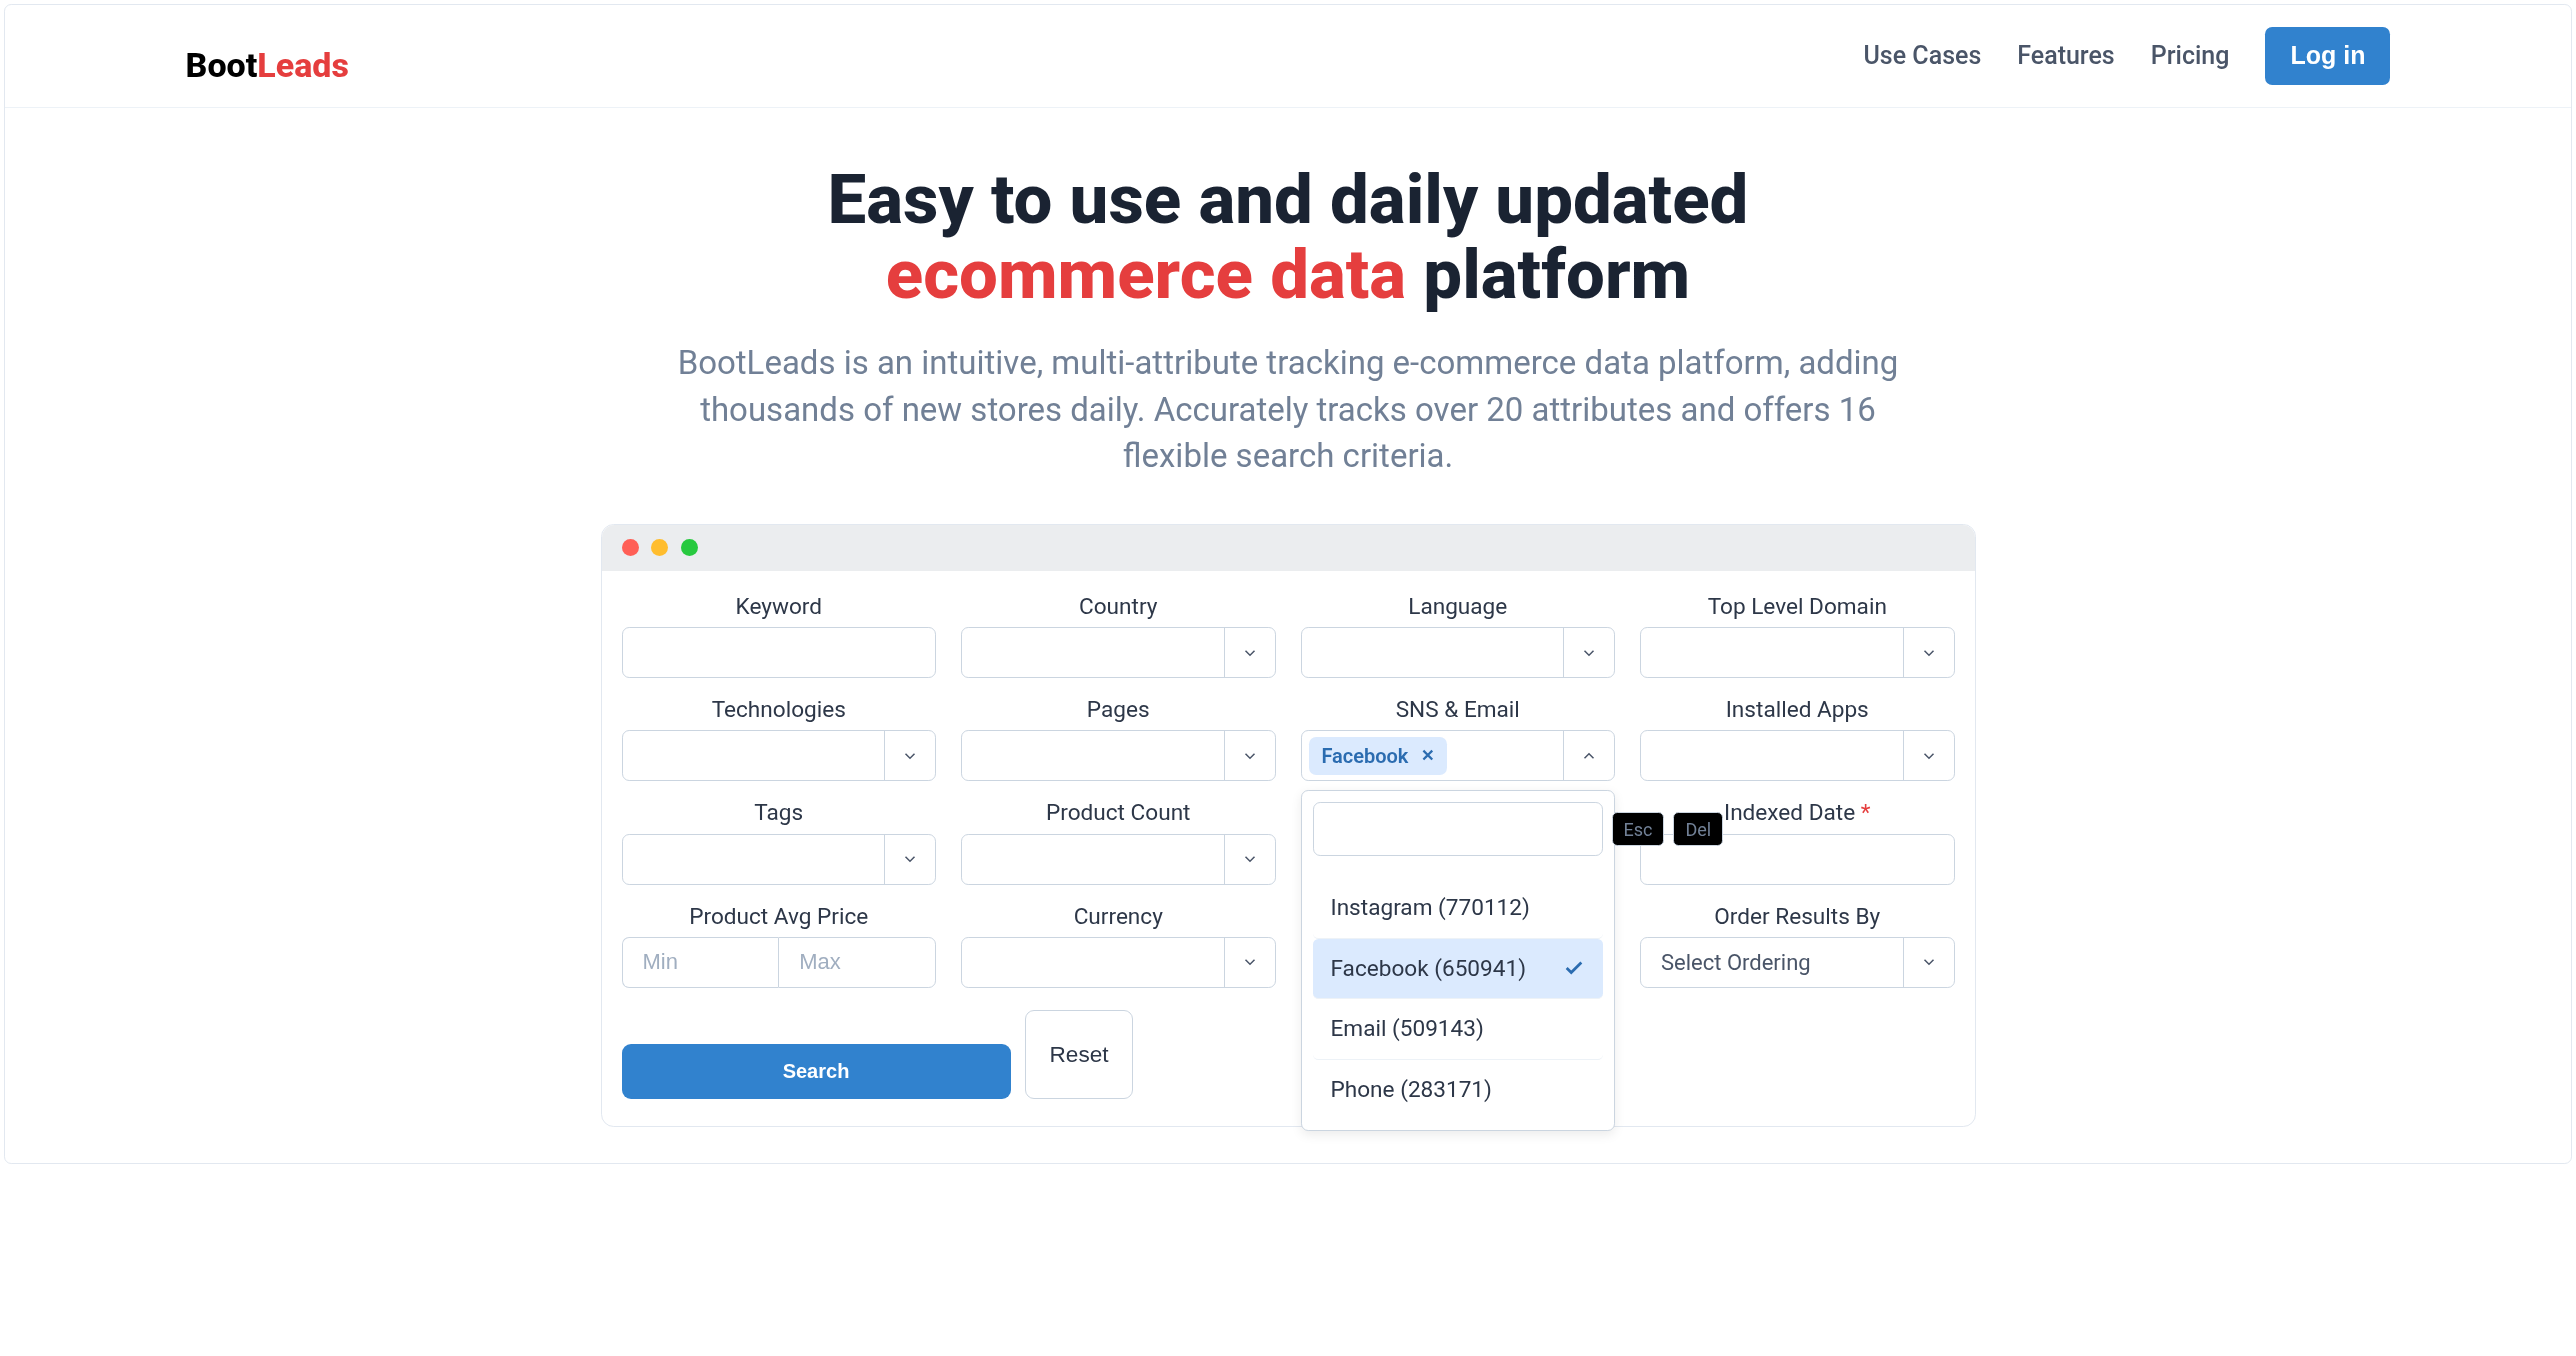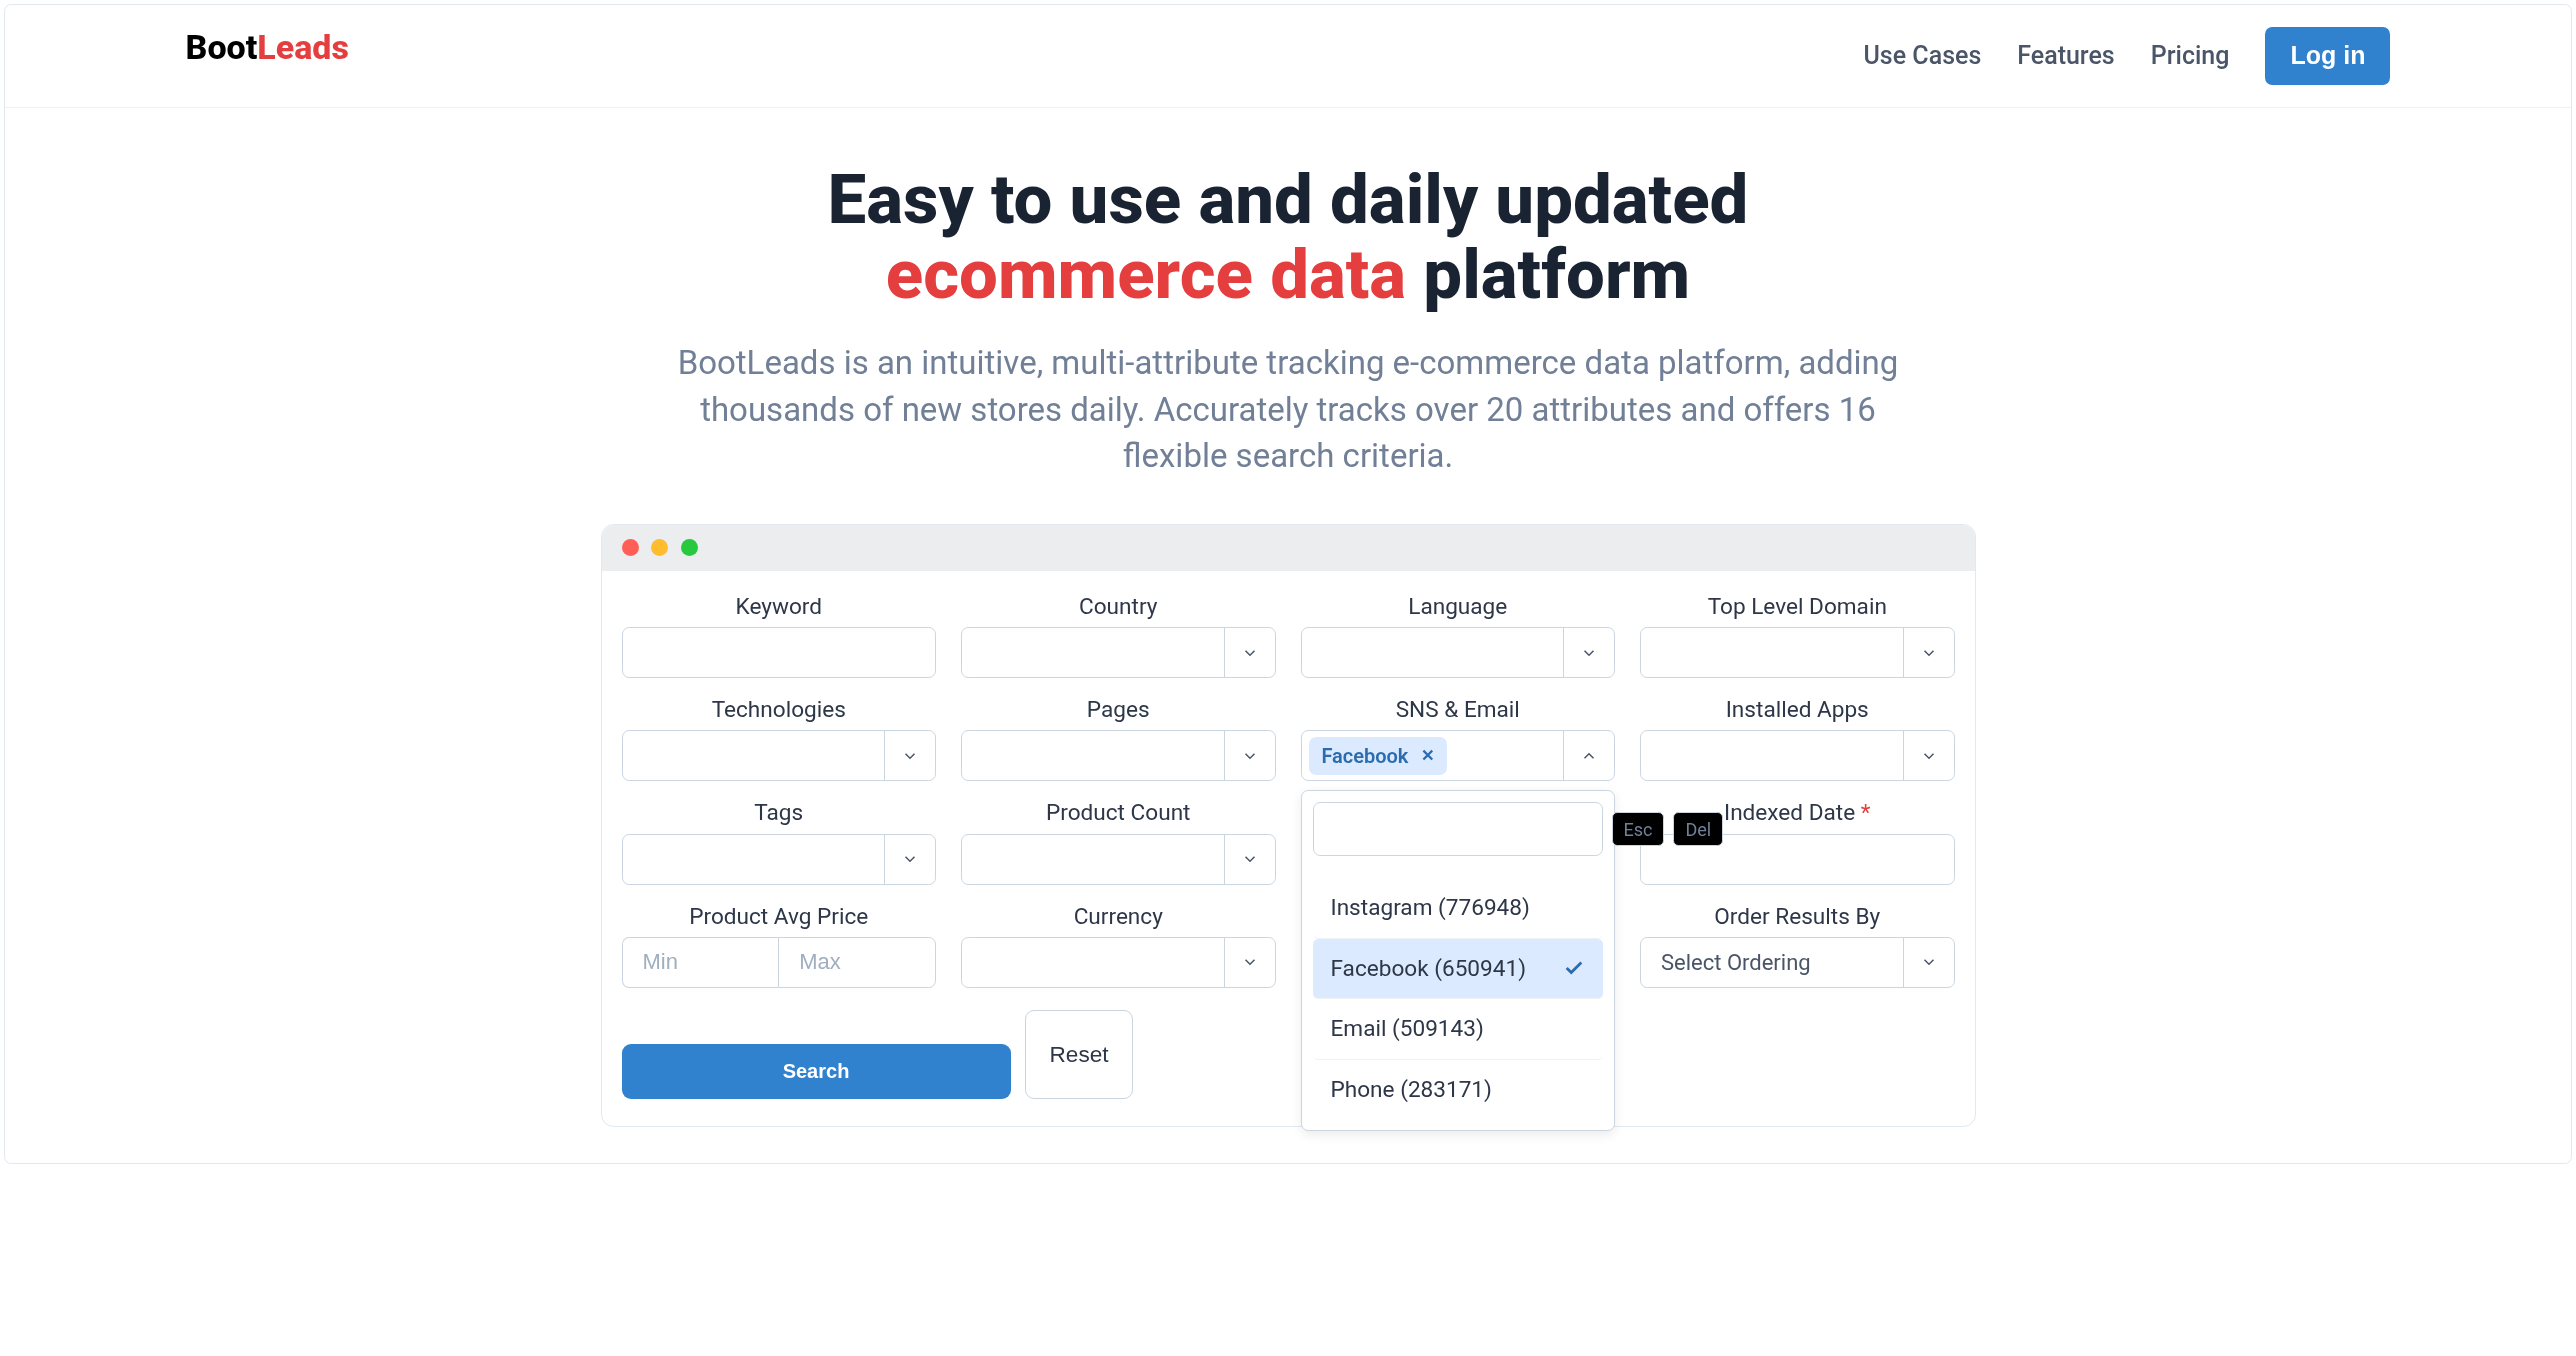--- a/index.html
+++ b/index.html
@@ -9,21 +9,21 @@
   color: #1a202c;
 }
 .page-container {
   border: 0.9px solid #e2e8f0;
   border-radius: 7.2px;
   margin: 3.6px;
   overflow: hidden;
 }
 .header {
   display: flex;
-  align-items: flex-start;
+  align-items: flex-end;
   justify-content: space-between;
   padding: 22px 181px;
   border-bottom: 0.9px solid #edf2f7;
 }
 .logo { font-size: 34px; font-weight: 800; }
 .logo .logo-boot { color: #000; }
 .logo .logo-leads { color: #e53e3e; }
 .nav { display: flex; align-items: center; gap: 36px; }
 .nav-link { color: #4a5568; font-size: 25px; font-weight: 500; cursor: pointer; }
 .login-btn {
@@ -299,21 +299,21 @@
                     <line x1="21" y1="21" x2="16.65" y2="16.65"></line>
                   </svg>
                 <input type="text" style="">
                 <div class="kbd-group">
                   <span class="kbd">Esc</span>
                   <span class="kbd">Del</span>
                 </div>
               </div>
               <div class="dropdown-list">
                 <div class="dropdown-item">
-                  <span>Instagram (776948)</span>
+                  <span>Instagram (770112)</span>
                 </div>
                 <div class="dropdown-item selected">
                   <span>Facebook (650941)</span>
                   <svg class="check-svg" viewBox="0 0 24 24">
                       <polyline points="4 12 9 17 20 6"></polyline>
                     </svg>
                 </div>
                 <div class="dropdown-item">
                   <span>Email (509143)</span>
                 </div>

